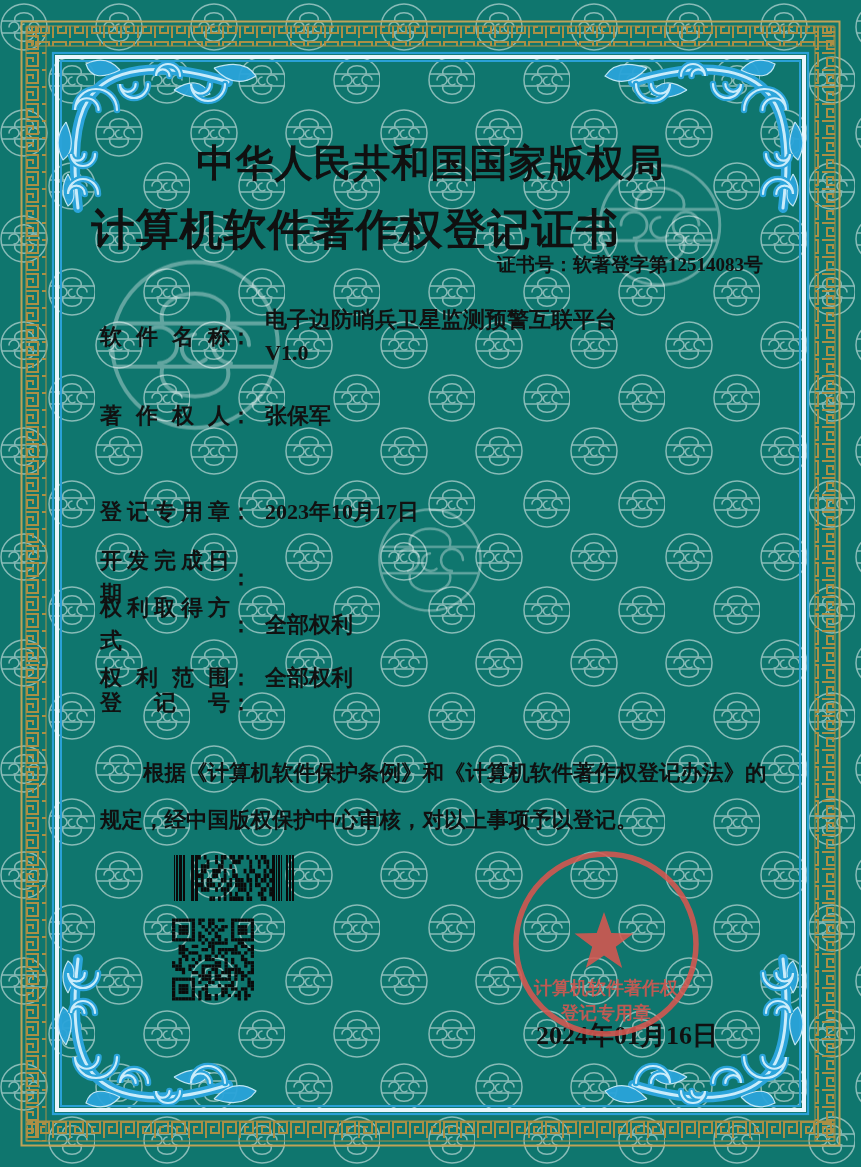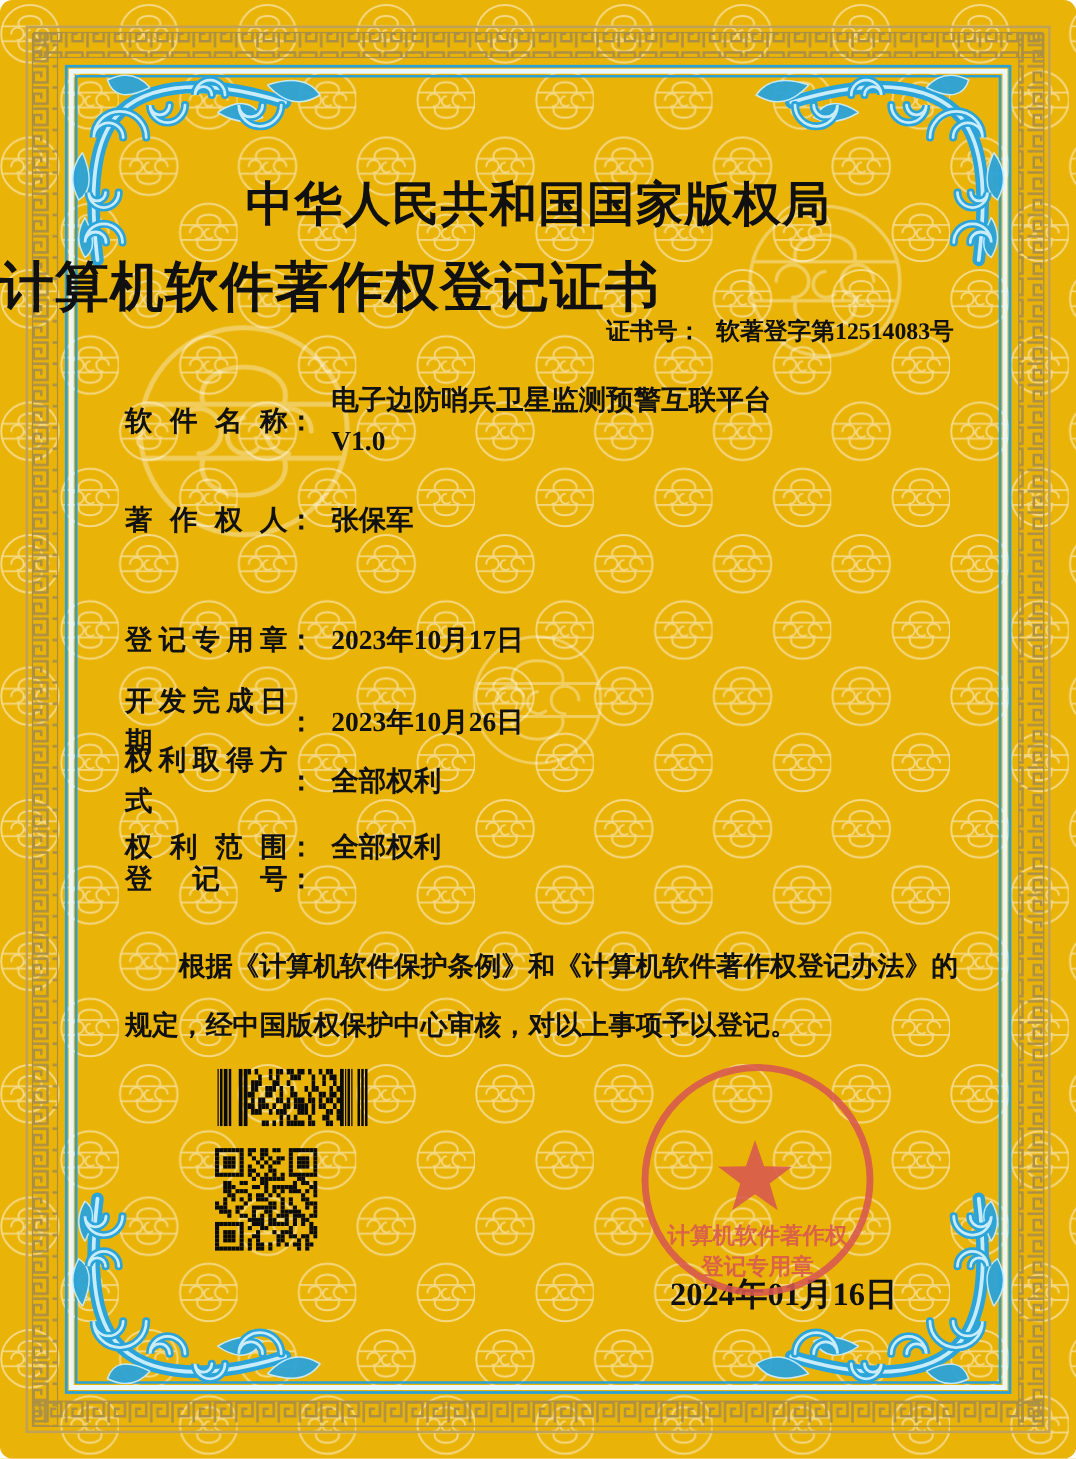--- a/index.html
+++ b/index.html
@@ -1,36 +1,35 @@
 <!DOCTYPE html>
 <html><head>
 <meta charset="utf-8">
 <style>
   html,body{margin:0;padding:0;}
   .page{
     position:relative;width:861px;height:1167px;overflow:hidden;
-    background:#eab308;
+    background:#0f766e;
     font-family:"Liberation Serif","DejaVu Serif",serif;
     color:#111;
-    border-radius:10px;
   }
   .layer{position:absolute;left:0;top:0;width:861px;height:1167px;}
   .abs{position:absolute;}
   .authority{
     left:0;top:138px;width:861px;text-align:center;
     font-size:38px;font-weight:bold;letter-spacing:1px;color:#101010;
   }
   .cert-title{
-    left:0;top:201px;width:711px;text-align:left;
+    left:0;top:201px;width:711px;text-align:center;
     font-size:43px;font-weight:bold;letter-spacing:1px;color:#101010;
   }
   .certno{
     right:98px;top:252px;font-size:19px;font-weight:bold;color:#101010;
   }
-  .certno .lbl{margin-right:12px;}
+  .certno .lbl{}
   .frow{left:100px;display:flex;align-items:center;font-size:22px;font-weight:bold;line-height:33px;}
   .flabel{display:inline-block;width:130px;text-align:justify;text-align-last:justify;}
   .fcolon{display:inline-block;}
   .fvalue{margin-left:13px;white-space:pre-line;}
   .statement{
     left:100px;top:750px;width:670px;font-size:21.5px;font-weight:bold;
     line-height:47px;white-space:pre-line;text-indent:43px;color:#101010;
   }
   .issue-date{
     left:498px;top:1018px;width:220px;text-align:right;
@@ -139,21 +138,20 @@
     <span class="fvalue">张保军</span>
   </div>
   <div class="abs frow" style="top:495px">
     <span class="flabel">登记专用章</span>
       <span class="fcolon">：</span>
     <span class="fvalue">2023年10月17日</span>
   </div>
   <div class="abs frow" style="top:544px">
     <span class="flabel">开发完成日期</span>
       <span class="fcolon">：</span>
-    <span class="fvalue">2023年10月26日</span>
   </div>
   <div class="abs frow" style="top:591px">
     <span class="flabel">权利取得方式</span>
       <span class="fcolon">：</span>
     <span class="fvalue">全部权利</span>
   </div>
   <div class="abs frow" style="top:661px">
     <span class="flabel">权利范围</span>
       <span class="fcolon">：</span>
     <span class="fvalue">全部权利</span>

